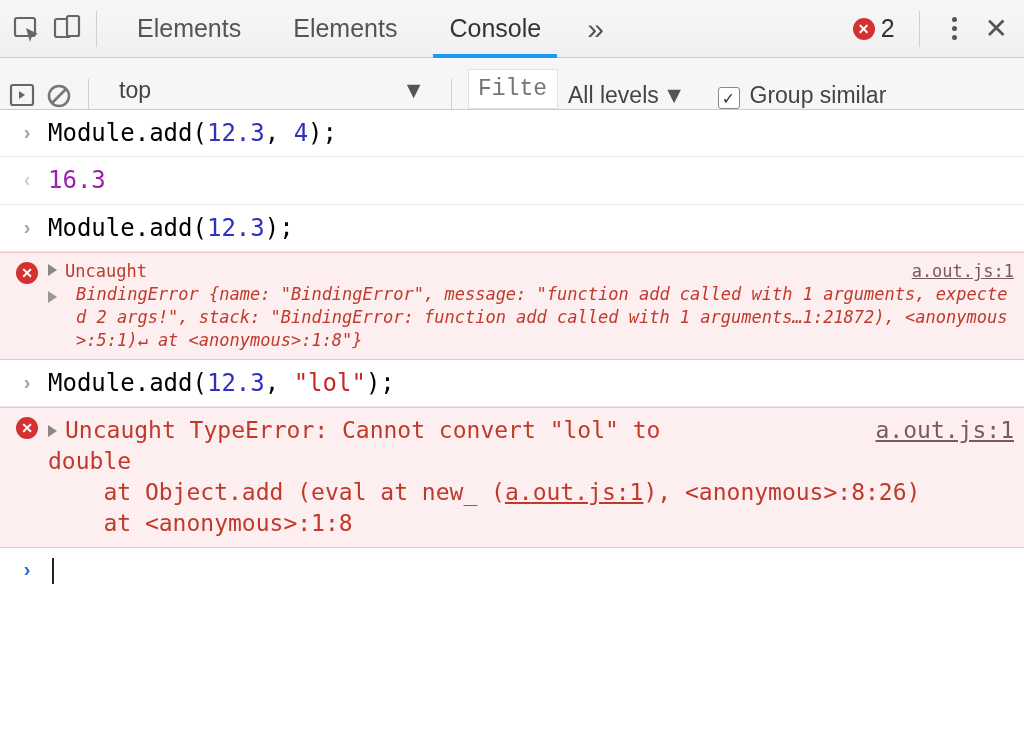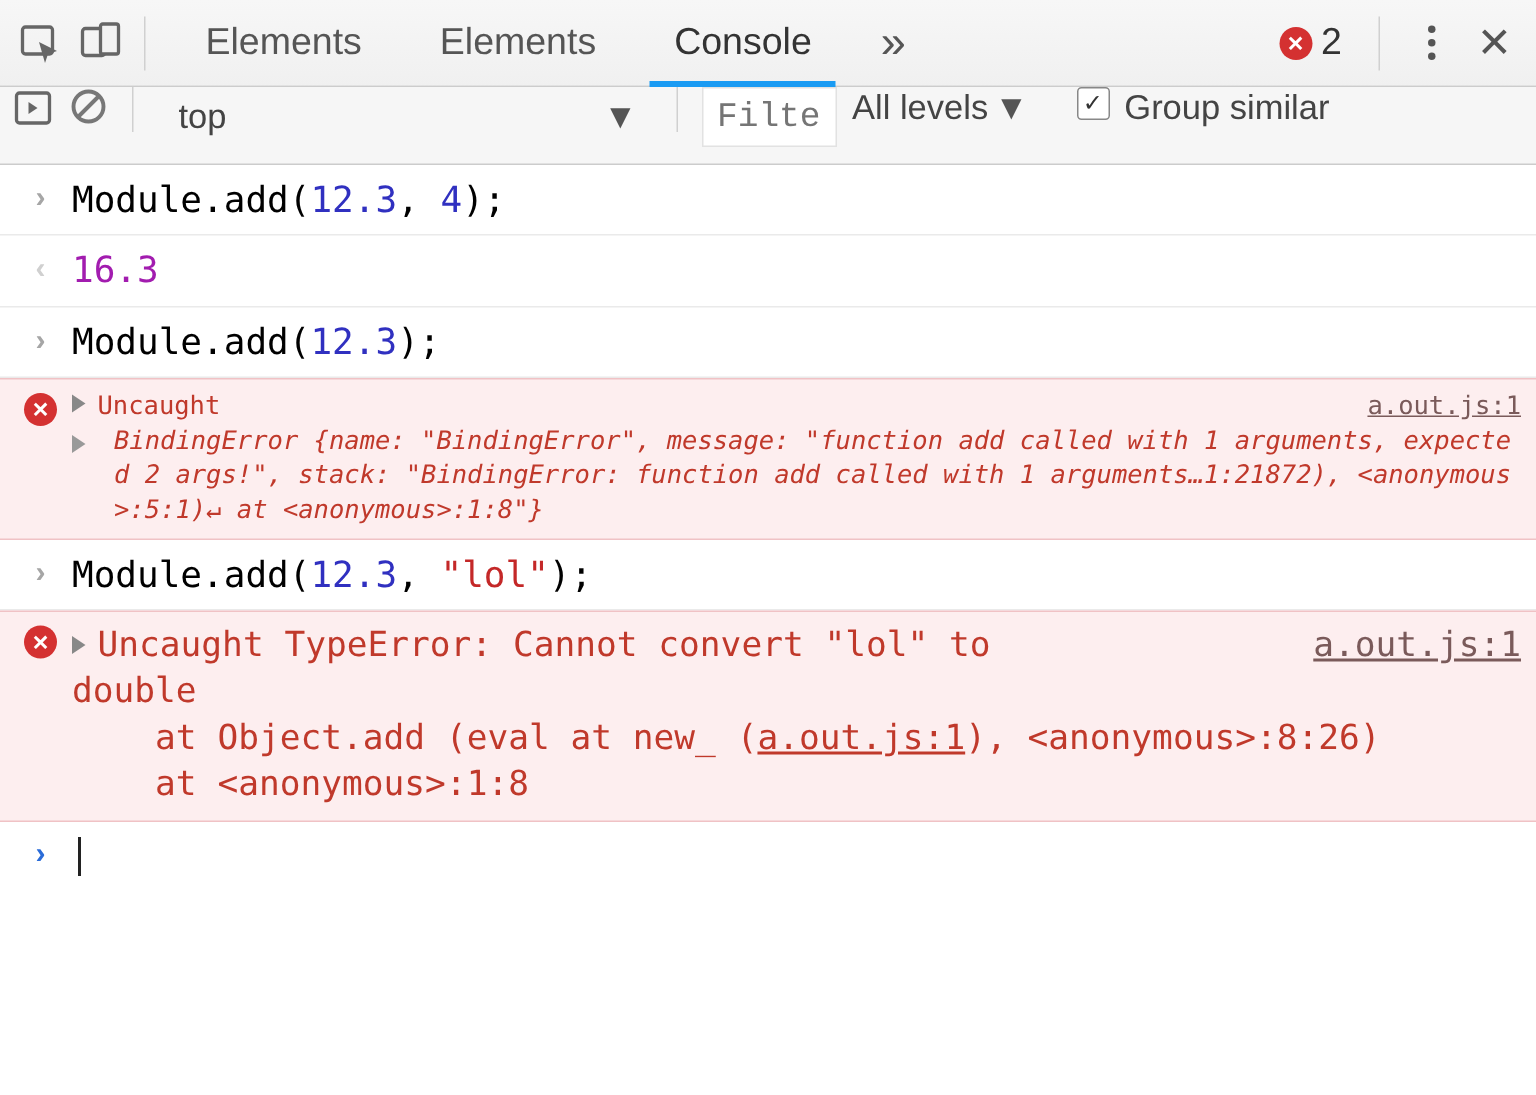--- a/index.html
+++ b/index.html
@@ -49,21 +49,21 @@
     display: flex; align-items: center; justify-content: center;
     font-size: 14px; font-weight: bold;
   }
   .kebab { display:flex; flex-direction:column; gap:4px; padding:0 8px; }
   .kebab span { width:5px; height:5px; border-radius:50%; background:#555; }
   .big-x { font-size: 28px; color:#555; padding:0 10px;}
   svg { display:block; }
 
   
   .toolbar {
-    display:flex; align-items:flex-start;
+    display:flex; align-items:flex-end;
     height:52px;
     border-bottom:1px solid #ccc;
     background:#f6f6f6;
     padding:0 8px;
     gap:10px;
     font-size:23px;
     color:#444;
   }
   .toolbar .tdiv { width:1px; height:30px; background:#d0d0d0; margin:0 6px; }
   .ctx-select {

